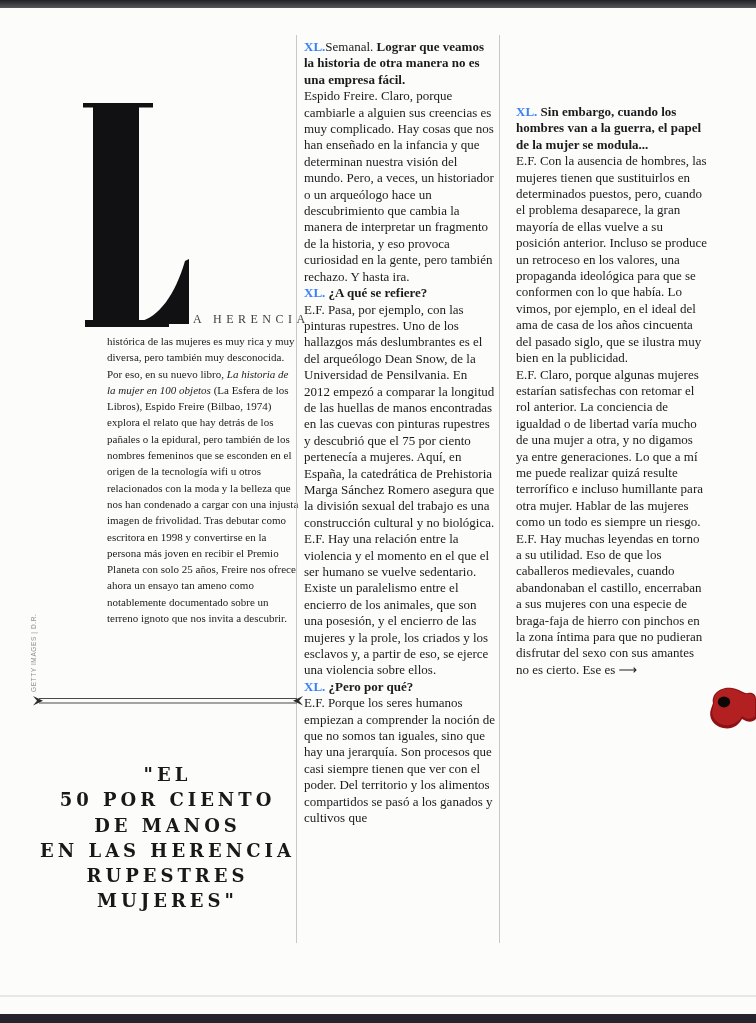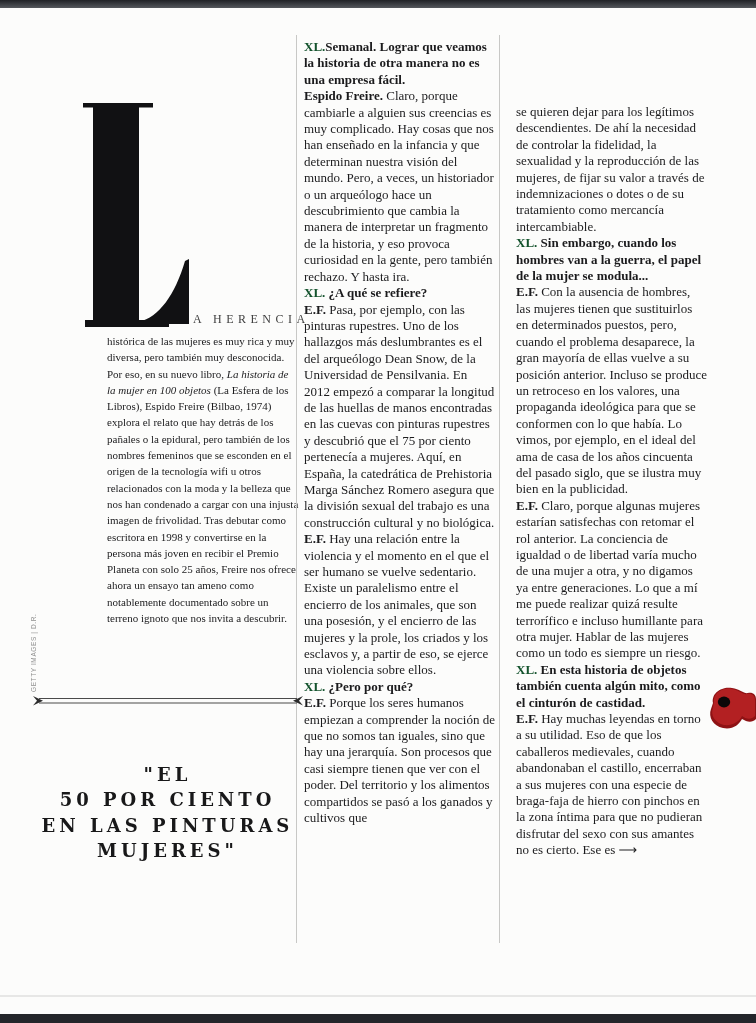--- a/index.html
+++ b/index.html
@@ -25,22 +25,22 @@
 
   .vrule{position:absolute;top:35px;height:908px;width:1px;background:#c8c8c6;}
   .vrule.left{left:296px;}
   .vrule.right{left:499px;}
 
   .col{position:absolute;font-size:13px;line-height:16.4px;}
   .col p{margin:0;}
   .col.middle{left:304px;top:39px;width:192px;}
   .col.right{left:516px;top:104px;width:191px;}
   .qa.q{font-weight:bold;}
-  .red{color:#14532d;font-weight:bold;}
-  .bold{font-weight:bold;}
+  .red{color:#3b82f6;font-weight:bold;}
+  .bold{font-weight:normal;}
 
   .dim-rule{position:absolute;left:33px;top:695px;}
 
   .pull-quote{position:absolute;left:35px;top:762px;width:265px;text-align:center;
               font-weight:bold;font-size:18px;line-height:25.3px;letter-spacing:4px;
               color:#181819;font-family:"DejaVu Serif", serif;}
 
   .blob{position:absolute;left:704px;top:679px;}
 </style>
 </head>
@@ -69,41 +69,41 @@
   <div class="col middle" id="col-middle">
       <p class="qa q"><span class="red">XL.</span><span class="bold">Semanal. </span>Lograr que veamos la historia de otra manera no es una empresa fácil.</p>
       <p class="qa a"><span class="bold">Espido Freire. </span>Claro, porque cambiarle a alguien sus creencias es muy complicado. Hay cosas que nos han enseñado en la infancia y que determinan nuestra visión del mundo. Pero, a veces, un historiador o un arqueólogo hace un descubrimiento que cambia la manera de interpretar un fragmento de la historia, y eso provoca curiosidad en la gente, pero también rechazo. Y hasta ira.</p>
       <p class="qa q"><span class="red">XL.</span> ¿A qué se refiere?</p>
       <p class="qa a"><span class="bold">E.F. </span>Pasa, por ejemplo, con las pinturas rupestres. Uno de los hallazgos más deslumbrantes es el del arqueólogo Dean Snow, de la Universidad de Pensilvania. En 2012 empezó a comparar la longitud de las huellas de manos encontradas en las cuevas con pinturas rupestres y descubrió que el 75 por ciento pertenecía a mujeres. Aquí, en España, la catedrática de Prehistoria Marga Sánchez Romero asegura que la división sexual del trabajo es una construcción cultural y no biológica.</p>
       <p class="qa a"><span class="bold">E.F. </span>Hay una relación entre la violencia y el momento en el que el ser humano se vuelve sedentario. Existe un paralelismo entre el encierro de los animales, que son una posesión, y el encierro de las mujeres y la prole, los criados y los esclavos y, a partir de eso, se ejerce una violencia sobre ellos.</p>
       <p class="qa q"><span class="red">XL.</span> ¿Pero por qué?</p>
       <p class="qa a"><span class="bold">E.F. </span>Porque los seres humanos empiezan a comprender la noción de que no somos tan iguales, sino que hay una jerarquía. Son procesos que casi siempre tienen que ver con el poder. Del territorio y los alimentos compartidos se pasó a los ganados y cultivos que</p>
     </div>
   <div class="col right" id="col-right">
-      <p class="qa cont">se quieren dejar para los legítimos descendientes. De ahí la necesidad de controlar la fidelidad, la sexualidad y la reproducción de las mujeres, de fijar su valor a través de indemnizaciones o dotes o de su tratamiento como mercancía intercambiable.</p>
       <p class="qa q"><span class="red">XL.</span> Sin embargo, cuando los hombres van a la guerra, el papel de la mujer se modula...</p>
       <p class="qa a"><span class="bold">E.F. </span>Con la ausencia de hombres, las mujeres tienen que sustituirlos en determinados puestos, pero, cuando el problema desaparece, la gran mayoría de ellas vuelve a su posición anterior. Incluso se produce un retroceso en los valores, una propaganda ideológica para que se conformen con lo que había. Lo vimos, por ejemplo, en el ideal del ama de casa de los años cincuenta del pasado siglo, que se ilustra muy bien en la publicidad.</p>
       <p class="qa a"><span class="bold">E.F. </span>Claro, porque algunas mujeres estarían satisfechas con retomar el rol anterior. La conciencia de igualdad o de libertad varía mucho de una mujer a otra, y no digamos ya entre generaciones. Lo que a mí me puede realizar quizá resulte terrorífico e incluso humillante para otra mujer. Hablar de las mujeres como un todo es siempre un riesgo.</p>
-      <p class="qa q"><span class="red">XL.</span> En esta historia de objetos también cuenta algún mito, como el cinturón de castidad.</p>
       <p class="qa a"><span class="bold">E.F. </span>Hay muchas leyendas en torno a su utilidad. Eso de que los caballeros medievales, cuando abandonaban el castillo, encerraban a sus mujeres con una especie de braga-faja de hierro con pinchos en la zona íntima para que no pudieran disfrutar del sexo con sus amantes no es cierto. Ese es ⟶</p>
     </div>
 
   <svg class="dim-rule" width="270" height="12" viewBox="0 0 270 12">
     <g stroke="#4a4a4a" stroke-width="1.2" fill="#2c2c2c">
       <line x1="6" y1="3.5" x2="264" y2="3.5"></line>
       <line x1="6" y1="8" x2="264" y2="8"></line>
       <path d="M10,5.7 L0,1 L4,5.7 L0,10.5 Z" stroke="none"></path>
       <path d="M260,5.7 L270,1 L266,5.7 L270,10.5 Z" stroke="none"></path>
     </g>
   </svg>
 
   <div class="pull-quote" id="pull-quote">
       <div>"EL</div>
       <div>50 POR CIENTO</div>
-      <div>EN LAS PINTURAS</div>
+      <div>DE MANOS</div>
+      <div>EN LAS HERENCIA</div>
+      <div>RUPESTRES</div>
       <div>MUJERES"</div>
     </div>
 
   <svg class="blob" width="52" height="58" viewBox="0 0 52 58">
     <path d="M9,24 C7,14 18,7 28,9 C36,10 40,15 44,14 C49,13 52,16 52,20 L52,40 C48,44 43,43 38,40 C35,46 28,51 19,49 C9,47 4,38 7,30 Z" fill="#8e1214"></path>
     <path d="M10,23 C9,14 19,8 28,10 C35,11 39,16 43,15 C48,14 51,17 51,21 L51,37 C47,41 42,40 38,37 C35,43 28,47 20,46 C11,44 6,36 9,29 Z" fill="#b32022"></path>
     <ellipse cx="20" cy="23" rx="6.2" ry="5.4" fill="#0d0708"></ellipse>
   </svg>
 
   <div class="bottomline"></div>

